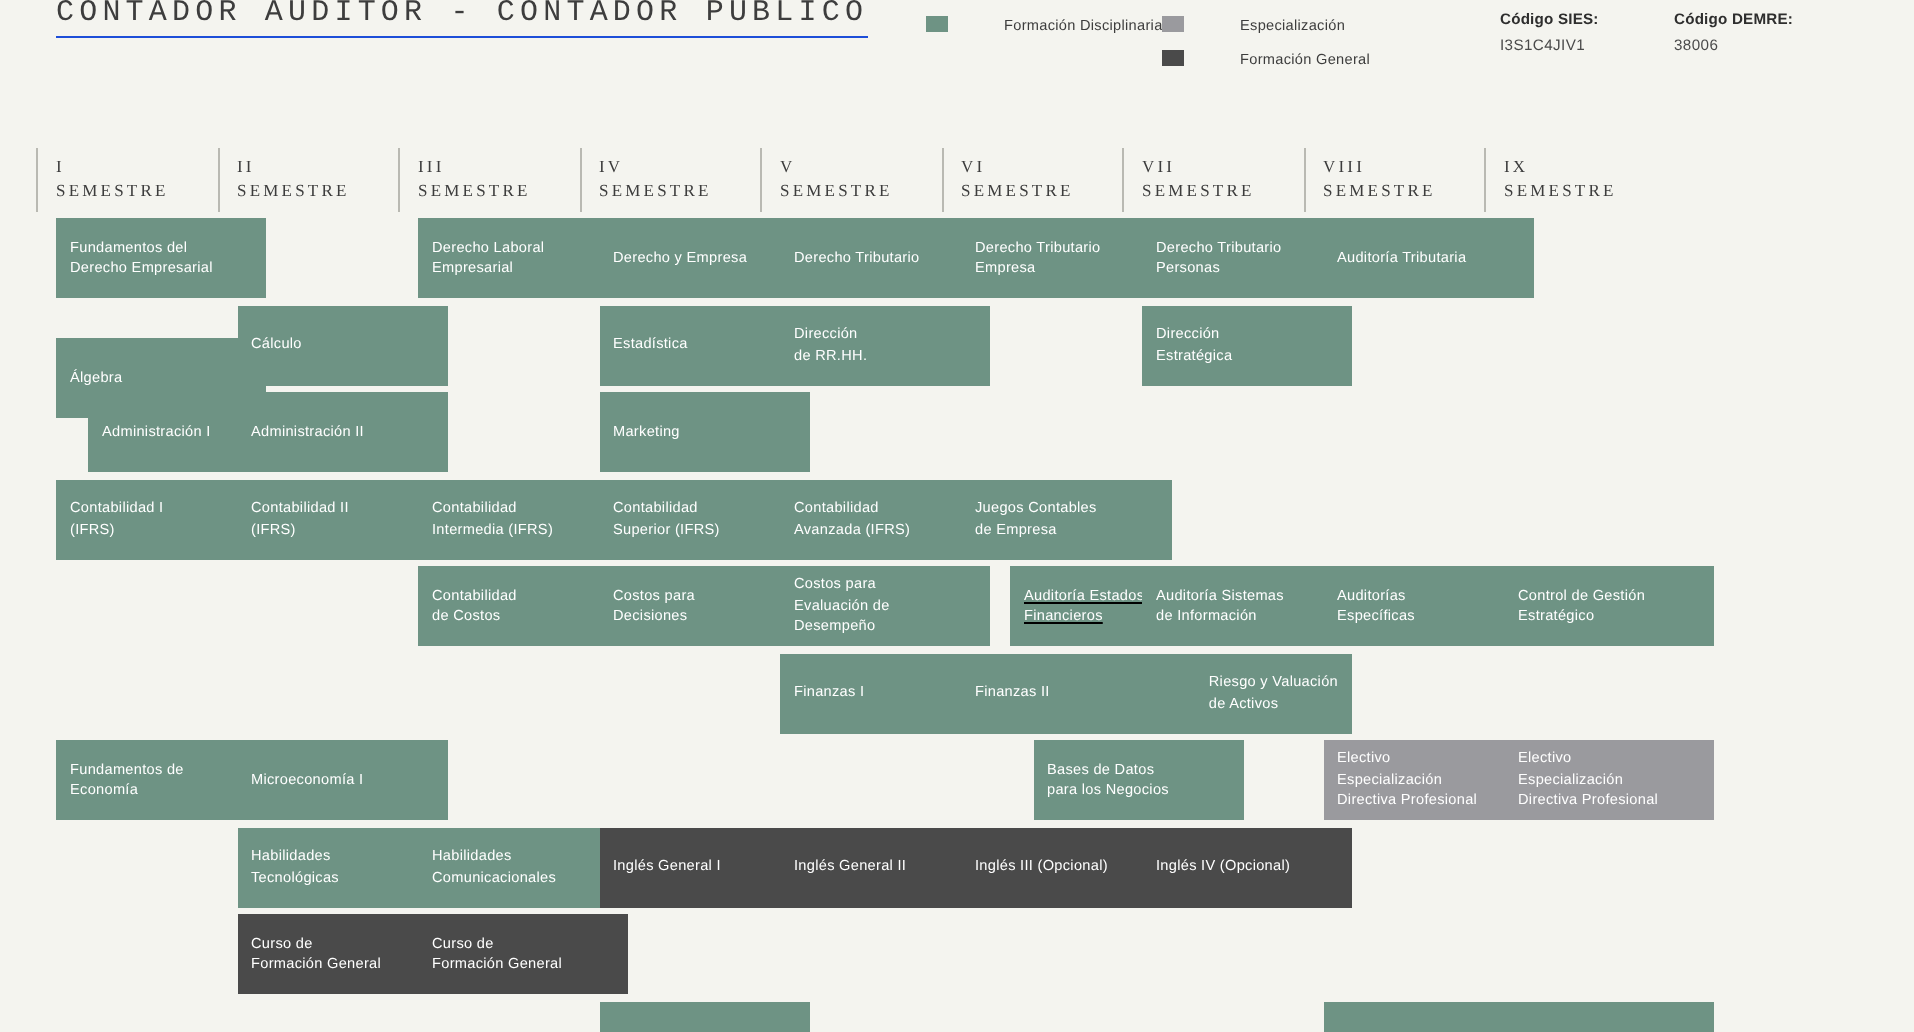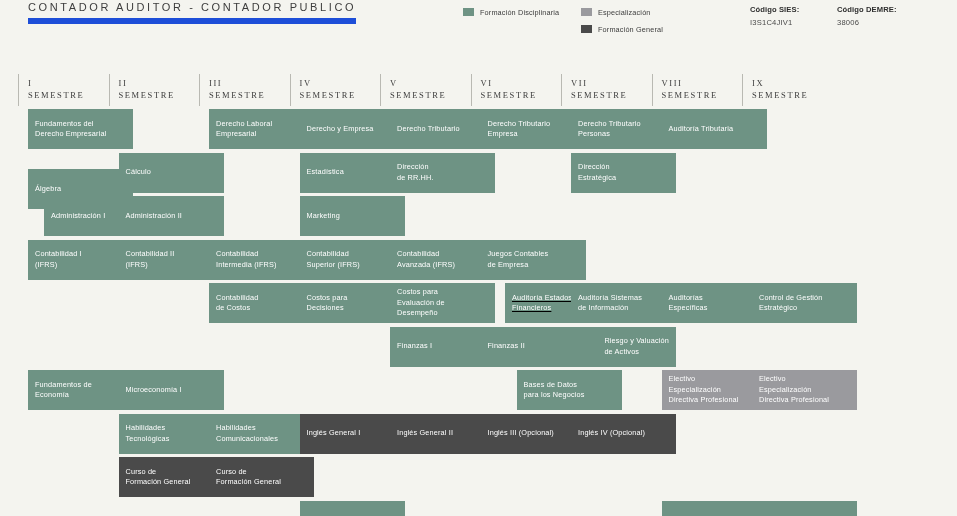--- a/index.html
+++ b/index.html
@@ -18,27 +18,27 @@
     width: 957px;
     height: 516px;
     background: #f4f4ef;
   }
 
   
   .page-title {
     position: absolute;
     left: 28px;
     top: 0px;
-    font-family: Liberation Sans, sans-serif;
-    font-size: 11px;
+    font-family: Liberation Mono, monospace;
+    font-size: 15px;
     letter-spacing: 2.6px;
     color: #3d3d3d;
     white-space: nowrap;
     padding-bottom: 4px;
-    border-bottom: 6px solid #1d4ed8;
+    border-bottom: 1px solid #1d4ed8;
     line-height: 14px;
   }
 
   .legend {
     position: absolute;
     left: 463px;
     top: 5px;
     width: 270px;
   }
   .legend-col {
@@ -46,20 +46,21 @@
     top: 0;
   }
   .legend-col.col-a { left: 0; }
   .legend-col.col-b { left: 118px; }
 
   .legend-item {
     display: flex;
     align-items: center;
     height: 14px;
     margin-bottom: 3px;
+    gap: 22px;
   }
   .legend-swatch {
     width: 11px;
     height: 8px;
     margin-right: 6px;
     flex: 0 0 auto;
   }
   .legend-label {
     font-size: 7.3px;
     color: #3d3d3d;

